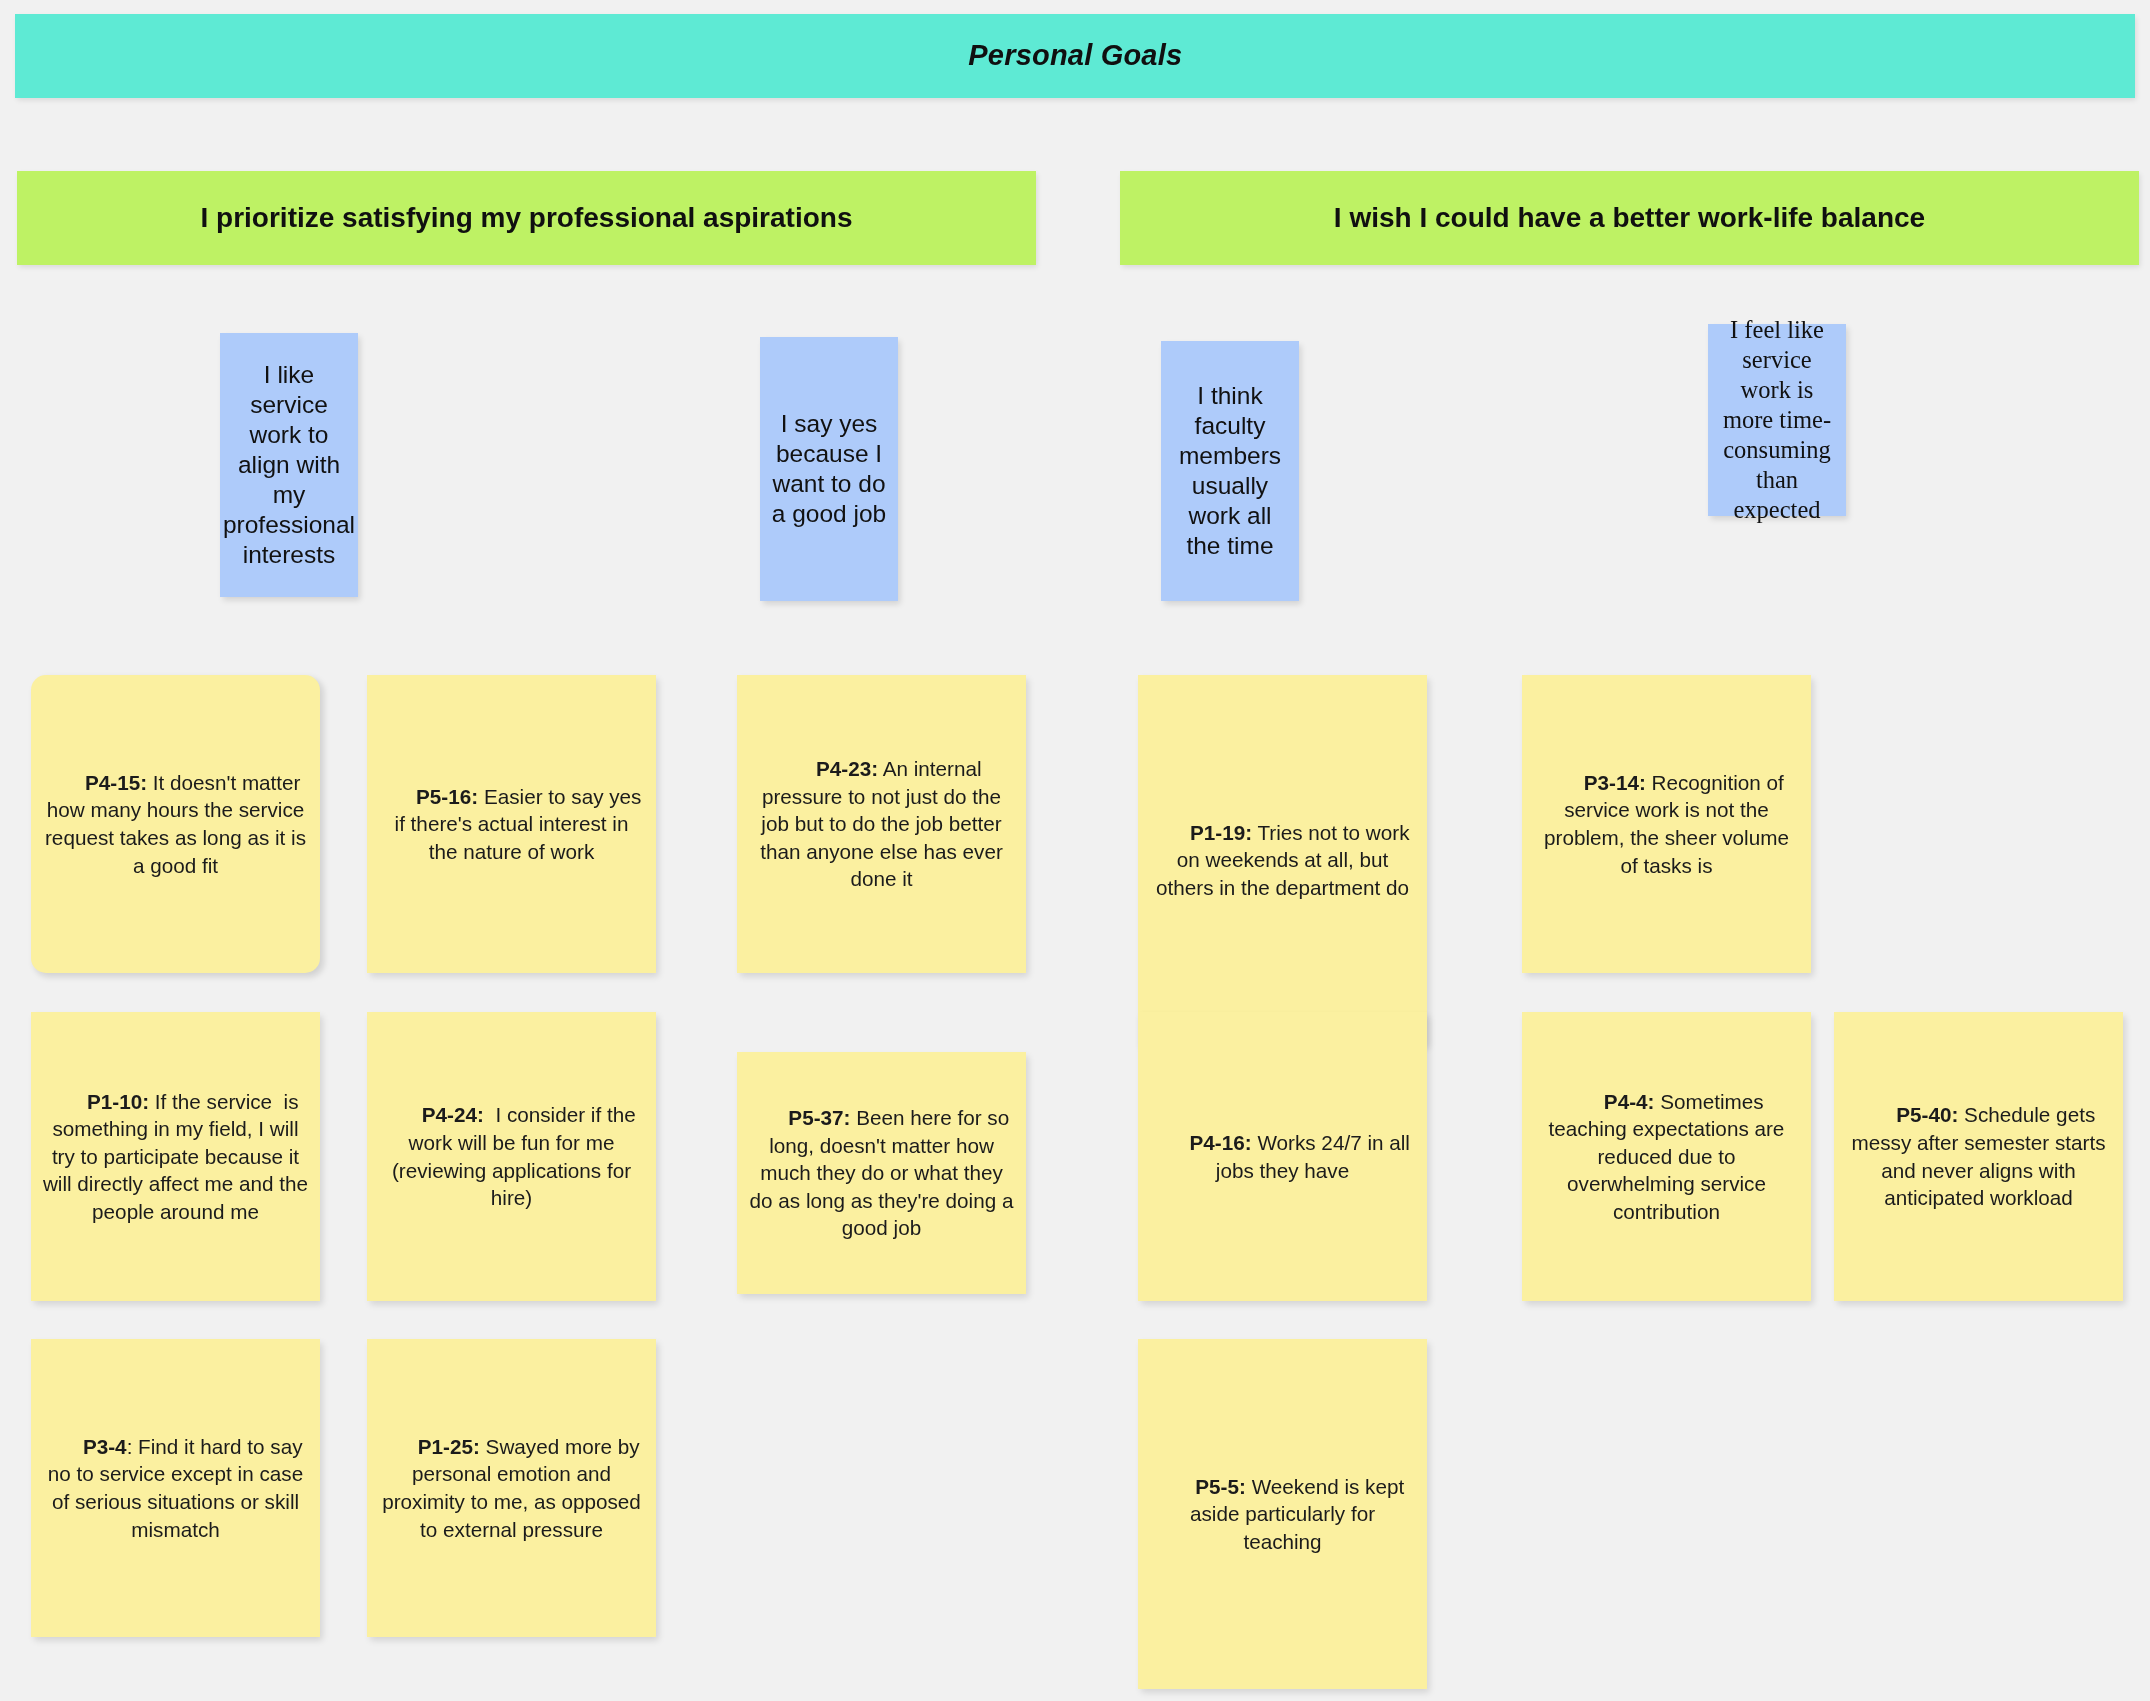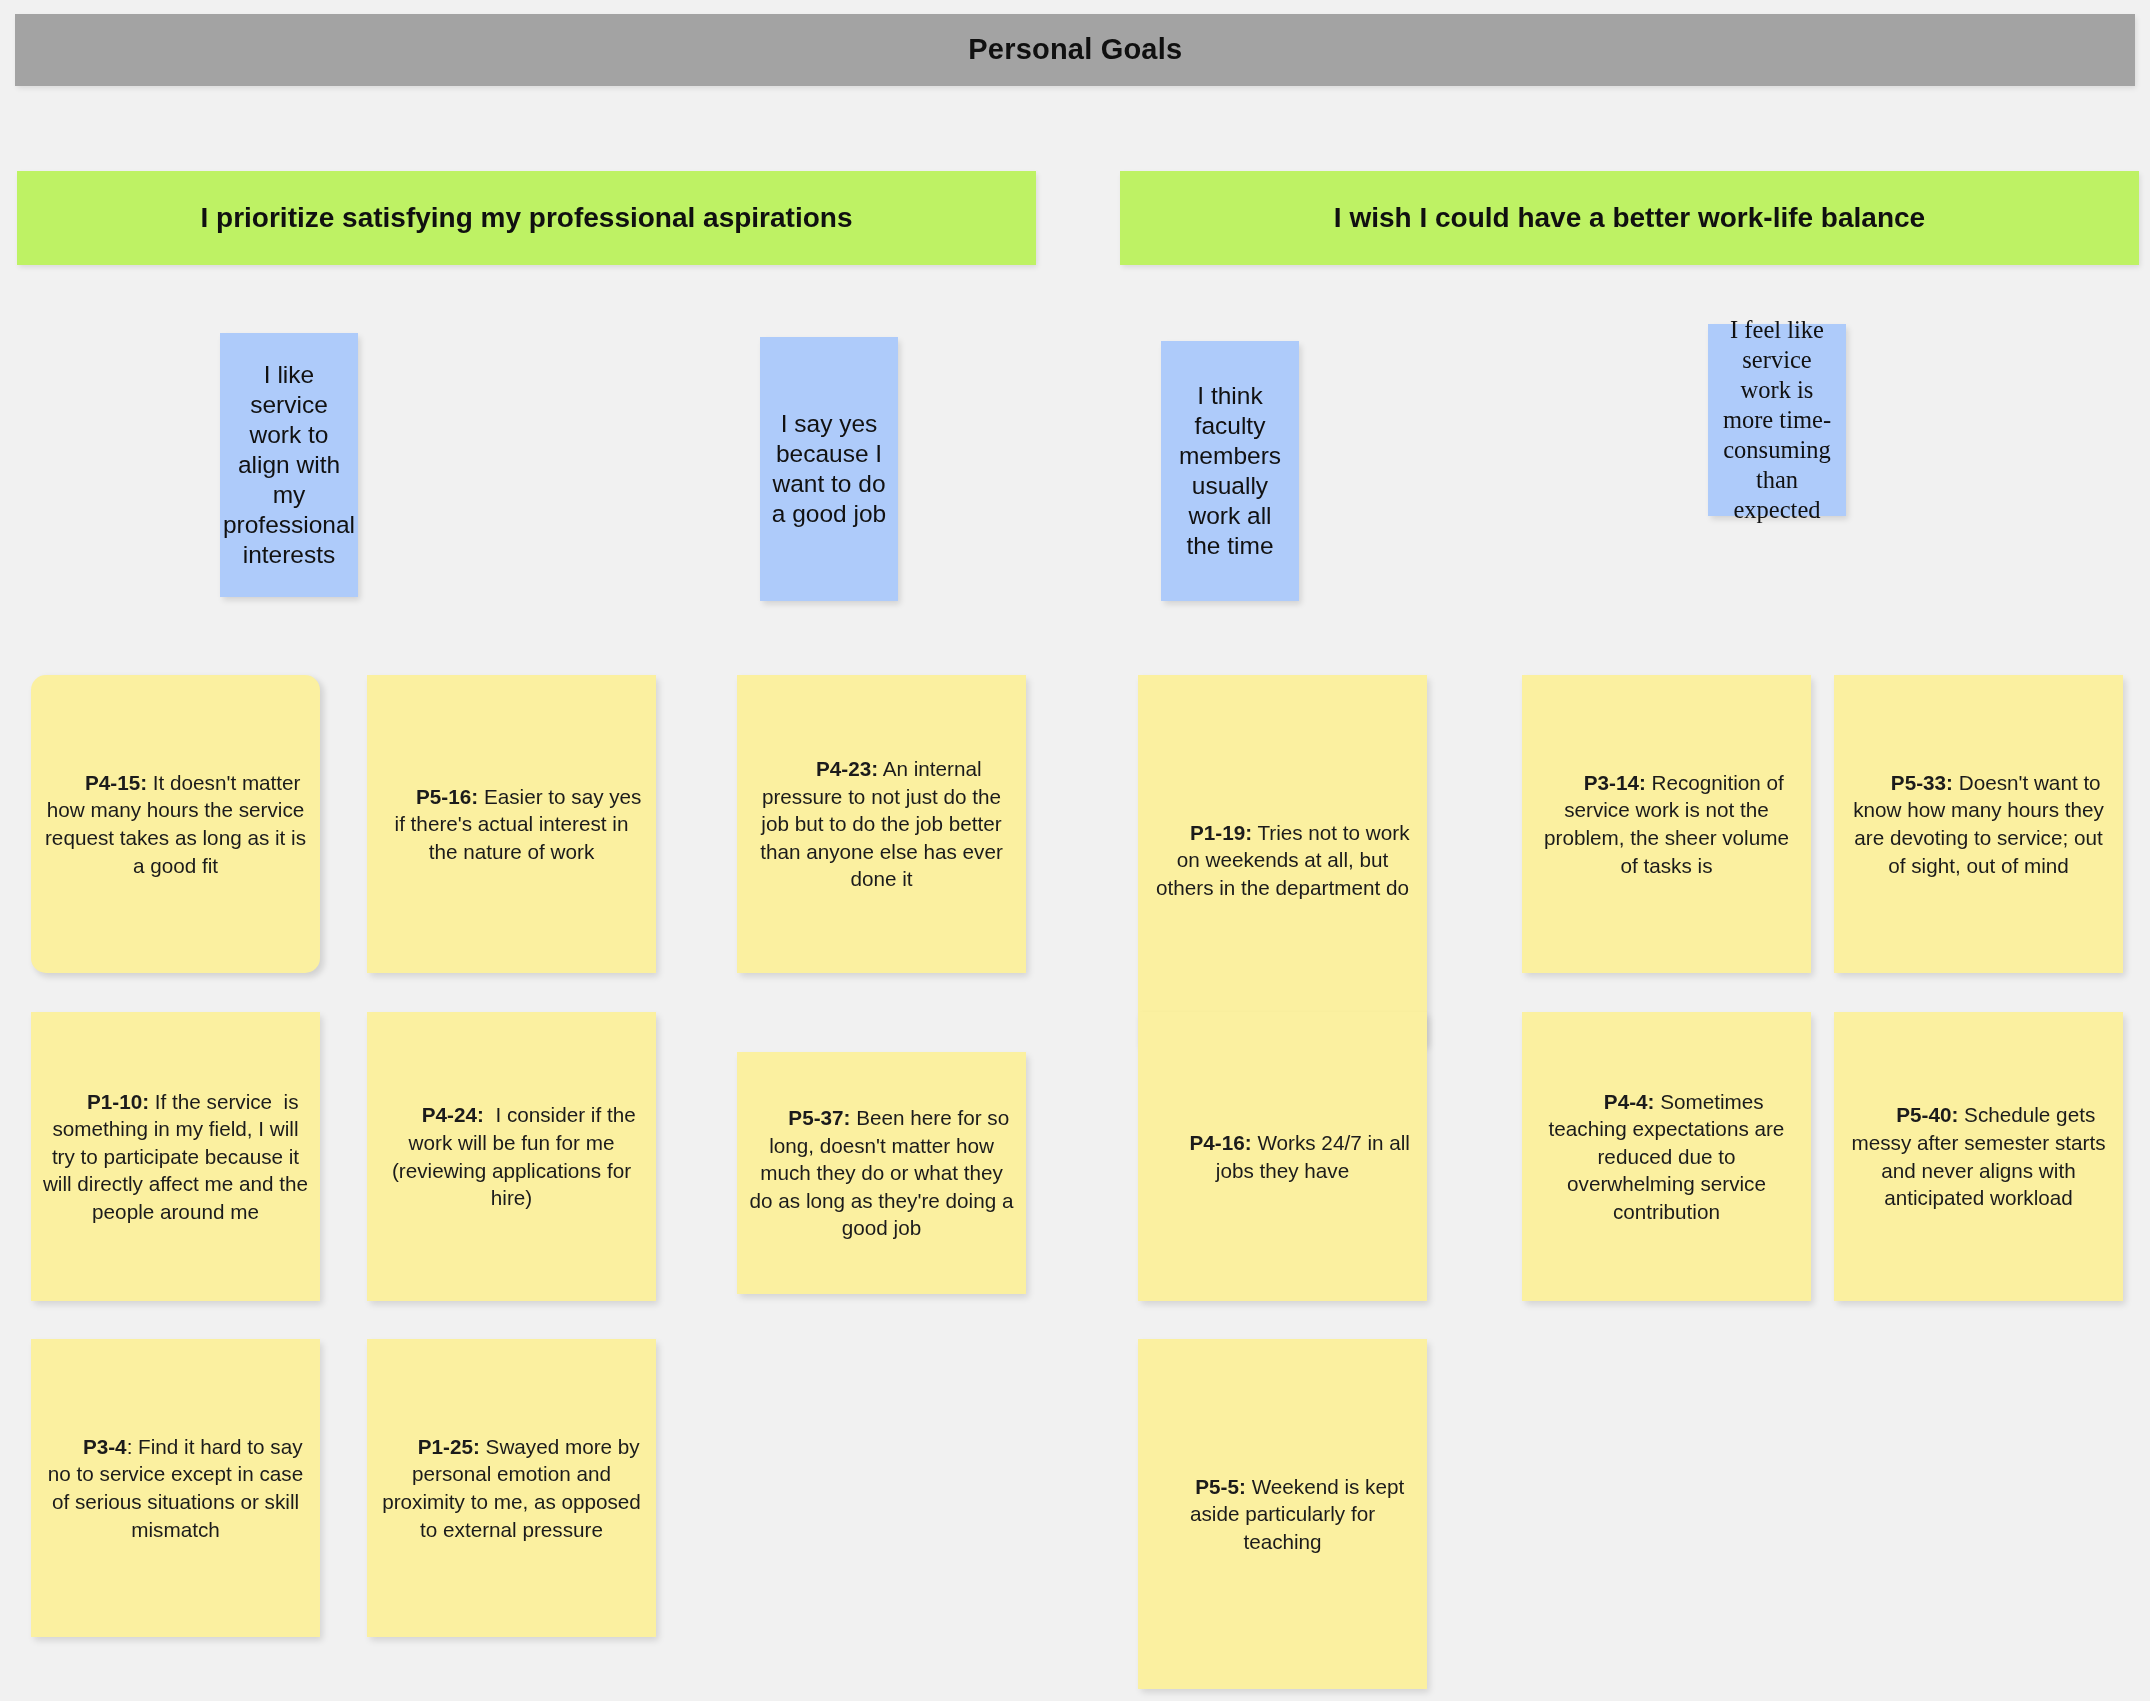--- a/index.html
+++ b/index.html
@@ -21,26 +21,27 @@
     inset: 0;
     background: #f1f1f1;
   }
 
   
   .banner-green {
     position: absolute;
     left: 15.3px;
     top: 13.8px;
     width: 2120px;
-    height: 72px;
-    background: #a3a3a3;
+    height: 84px;
+    background: #5eead4;
     box-shadow: 2.3px 3.1px 5.4px rgba(0,0,0,0.10);
     display: flex;
     align-items: center;
     justify-content: center;
+    font-style: italic;
   }
   .banner-green .banner-text {
     font-size: 29px;
     font-weight: bold;
     color: #101010;
     letter-spacing: 0.2px;
   }
 
   
   .banner-pink {
@@ -151,25 +152,20 @@
   <div class="note-yellow" style="left:1138px; top:675px; width:289px; height:370px;">
     <span class="note-text">
       <span class="pid">P1-19:</span><span> Tries not to work on weekends at all, but others in the department do</span>
     </span>
   </div>
   <div class="note-yellow" style="left:1522px; top:675px; width:289px; height:298px;">
     <span class="note-text">
       <span class="pid">P3-14:</span><span> Recognition of service work is not the problem, the sheer volume of tasks is</span>
     </span>
   </div>
-  <div class="note-yellow" style="left:1834px; top:675px; width:289px; height:298px;">
-    <span class="note-text">
-      <span class="pid">P5-33:</span><span> Doesn't want to know how many hours they are devoting to service; out of sight, out of mind</span>
-    </span>
-  </div>
 
   <div class="note-yellow" style="left:31px; top:1012px; width:289px; height:289px;">
     <span class="note-text">
       <span class="pid">P1-10:</span><span> If the service  is something in my field, I will try to participate because it will directly affect me and the people around me</span>
     </span>
   </div>
   <div class="note-yellow" style="left:367px; top:1012px; width:289px; height:289px;">
     <span class="note-text">
       <span class="pid">P4-24:</span><span>  I consider if the work will be fun for me (reviewing applications for hire)</span>
     </span>

